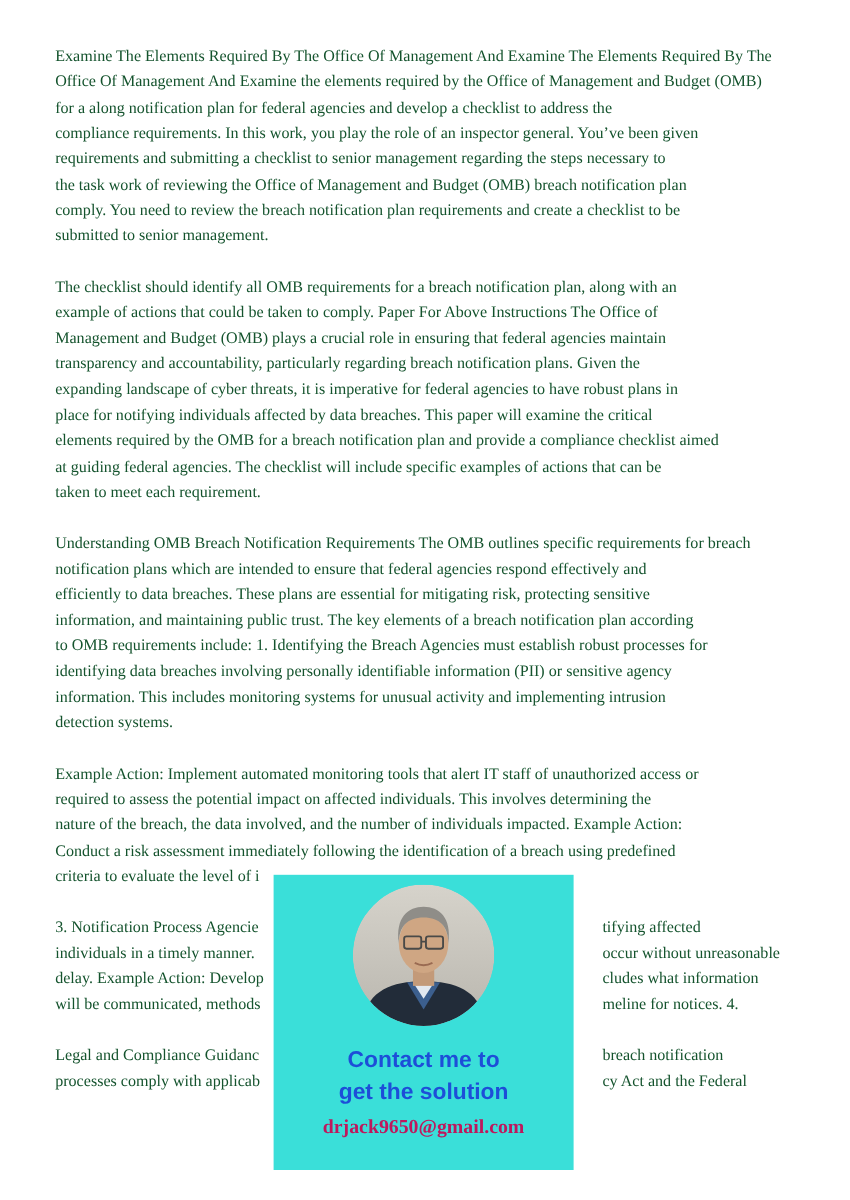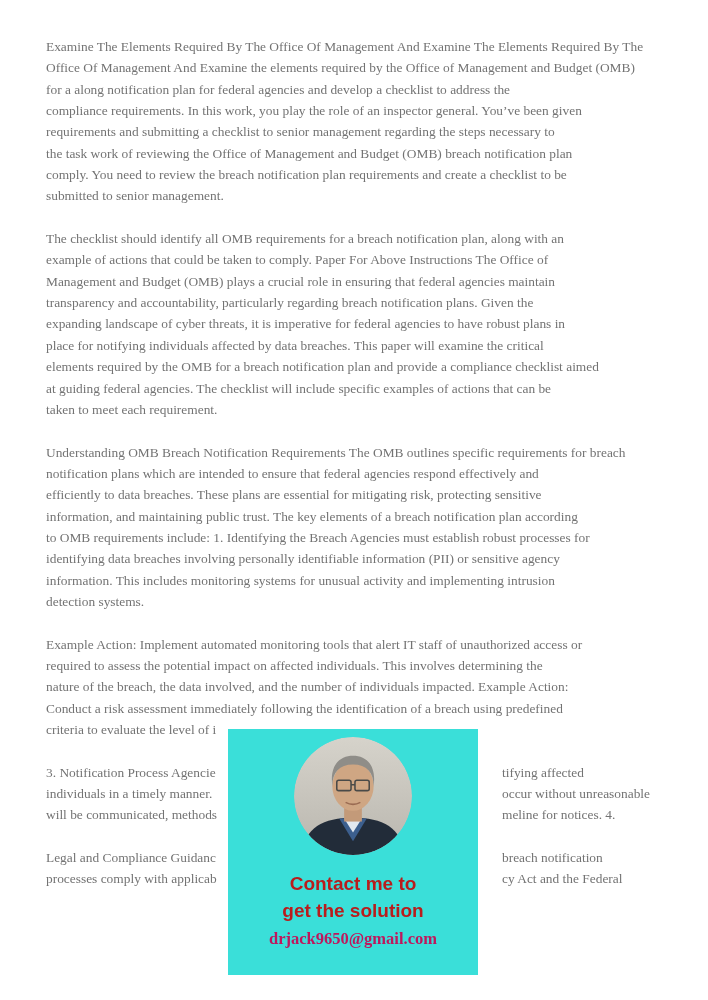--- a/index.html
+++ b/index.html
@@ -65,21 +65,21 @@
     font-family: "Liberation Serif", serif;
     font-weight: 700;
     font-size: 16.5px;
   }
 </style>
 </head>
 <body style="background: rgb(255, 255, 255);">
 
 <div class="page">
 
-  <div class="doc" style="color: #737373;">
+  <div class="doc" style="color: #14532d;">
       <div class="paragraph">
         <div class="line">Examine The Elements Required By The Office Of Management And Examine The Elements Required By The</div>
         <div class="line">Office Of Management And Examine the elements required by the Office of Management and Budget (OMB)</div>
         <div class="line">for a along notification plan for federal agencies and develop a checklist to address the</div>
         <div class="line">compliance requirements. In this work, you play the role of an inspector general. You’ve been given</div>
         <div class="line">requirements and submitting a checklist to senior management regarding the steps necessary to</div>
         <div class="line">the task work of reviewing the Office of Management and Budget (OMB) breach notification plan</div>
         <div class="line">comply. You need to review the breach notification plan requirements and create a checklist to be</div>
         <div class="line">submitted to senior management.</div>
       </div>
@@ -107,20 +107,21 @@
       <div class="paragraph">
         <div class="line">Example Action: Implement automated monitoring tools that alert IT staff of unauthorized access or</div>
         <div class="line">required to assess the potential impact on affected individuals. This involves determining the</div>
         <div class="line">nature of the breach, the data involved, and the number of individuals impacted. Example Action:</div>
         <div class="line">Conduct a risk assessment immediately following the identification of a breach using predefined</div>
         <div class="line"><span class="frag-left">criteria to evaluate the level of i</span></div>
       </div>
       <div class="paragraph">
         <div class="line"><span class="frag-left">3. Notification Process Agencie</span><span class="frag-right">tifying affected</span></div>
         <div class="line"><span class="frag-left">individuals in a timely manner.</span><span class="frag-right">occur without unreasonable</span></div>
+        <div class="line"><span class="frag-left">delay. Example Action: Develop</span><span class="frag-right">cludes what information</span></div>
         <div class="line"><span class="frag-left">will be communicated, methods</span><span class="frag-right">meline for notices. 4.</span></div>
       </div>
       <div class="paragraph">
         <div class="line"><span class="frag-left">Legal and Compliance Guidanc</span><span class="frag-right">breach notification</span></div>
         <div class="line"><span class="frag-left">processes comply with applicab</span><span class="frag-right">cy Act and the Federal</span></div>
       </div>
     </div>
 
   <div class="overlay" style="background: rgb(58, 223, 217);">
     <div class="photo-wrap">
@@ -144,20 +145,20 @@
           <path d="M39,50 C36,28 47,19 60,19 C73,19 84,28 81,50 C81,36 74,28 60,28 C46,28 39,36 39,50 Z" fill="#8f8d88"></path>
           <g stroke="#4a4a48" stroke-width="1.6" fill="none">
             <rect x="43.5" y="44" width="14.5" height="10.5" rx="2"></rect>
             <rect x="62" y="44" width="14.5" height="10.5" rx="2"></rect>
             <line x1="58" y1="48.5" x2="62" y2="48.5"></line>
           </g>
           <path d="M52.5,66.5 Q60,70.5 67.5,66.5" stroke="#9a6b52" stroke-width="1.6" fill="none"></path>
         </g>
       </svg>
     </div>
-    <div class="caption" style="color: #b91c1c; text-align: center;">
+    <div class="caption" style="color: #1d4ed8; text-align: center;">
       <div>Contact me to</div>
       <div>get the solution</div>
     </div>
     <div class="email" style="color: #be185d;">drjack9650@gmail.com</div>
   </div>
 
 </div>
 
 </body></html>

